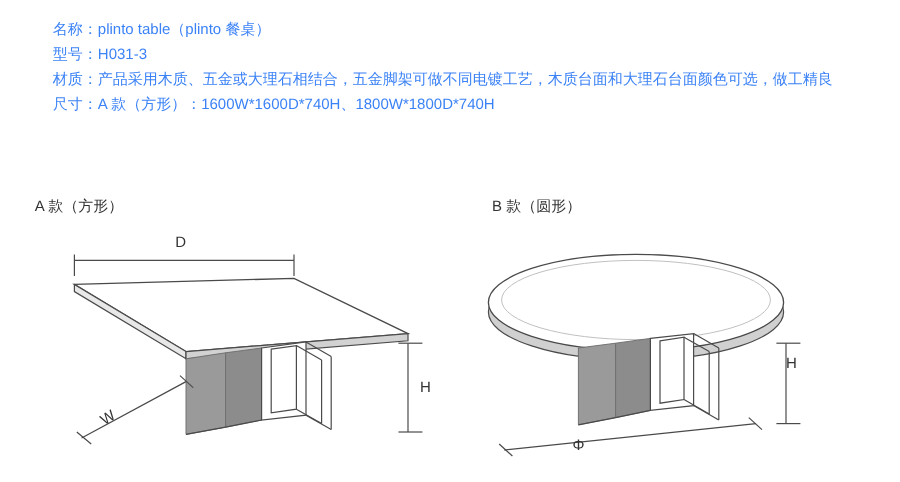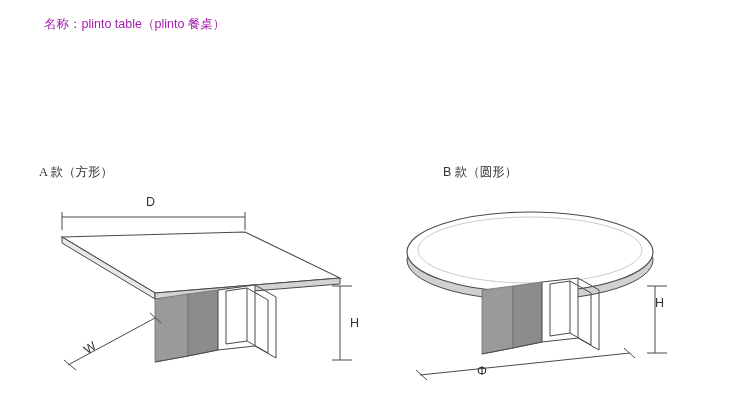--- a/index.html
+++ b/index.html
@@ -17,33 +17,33 @@
   }
   .spec-block {
     position: absolute;
     left: 44px;
     top: 14px;
     width: 670px;
   }
   .spec-line {
     font-size: 12.5px;
     line-height: 21px;
-    color: #a21caf;
+    color: #3b82f6;
     white-space: nowrap;
   }
   .spec-line.indent {
     padding-left: 38px;
   }
   .caption {
     position: absolute;
     font-size: 12.5px;
     color: #333333;
   }
-  .caption-a { left: 39px; top: 164px; font-family: Liberation Serif, serif; }
-  .caption-b { left: 443px; top: 164px; }
+  .caption-a { left: 29px; top: 164px; }
+  .caption-b { left: 410px; top: 164px; }
 
   .fig {
     position: absolute;
   }
   .fig-a { left: 40px; top: 190px; }
   .fig-b { left: 400px; top: 190px; }
 
   .dim-label {
     position: absolute;
     font-size: 12.5px;
@@ -53,20 +53,23 @@
   .lbl-W  { left: 84px;  top: 341px; transform: rotate(-33deg); }
   .lbl-HA { left: 350px; top: 316px; }
   .lbl-PH { left: 477px; top: 364px; }
   .lbl-HB { left: 655px; top: 296px; }
 </style>
 </head>
 <body>
 
 <div class="spec-block">
   <div class="spec-line">名称：plinto  table（plinto 餐桌）</div>
+  <div class="spec-line">型号：H031-3</div>
+  <div class="spec-line">材质：产品采用木质、五金或大理石相结合，五金脚架可做不同电镀工艺，木质台面和大理石台面颜色可选，做工精良</div>
+  <div class="spec-line">尺寸：A 款（方形）：1600W*1600D*740H、1800W*1800D*740H</div>
 </div>
 
 <div class="caption caption-a">A 款（方形）</div>
 <div class="caption caption-b">B 款（圆形）</div>
 
 <div class="fig fig-a">
   <svg width="340" height="200" viewBox="0 0 340 200" xmlns="http://www.w3.org/2000/svg">
 
     <g stroke="#4a4a4a" stroke-width="1" fill="none">
       <line x1="22" y1="27" x2="205" y2="27"></line>

